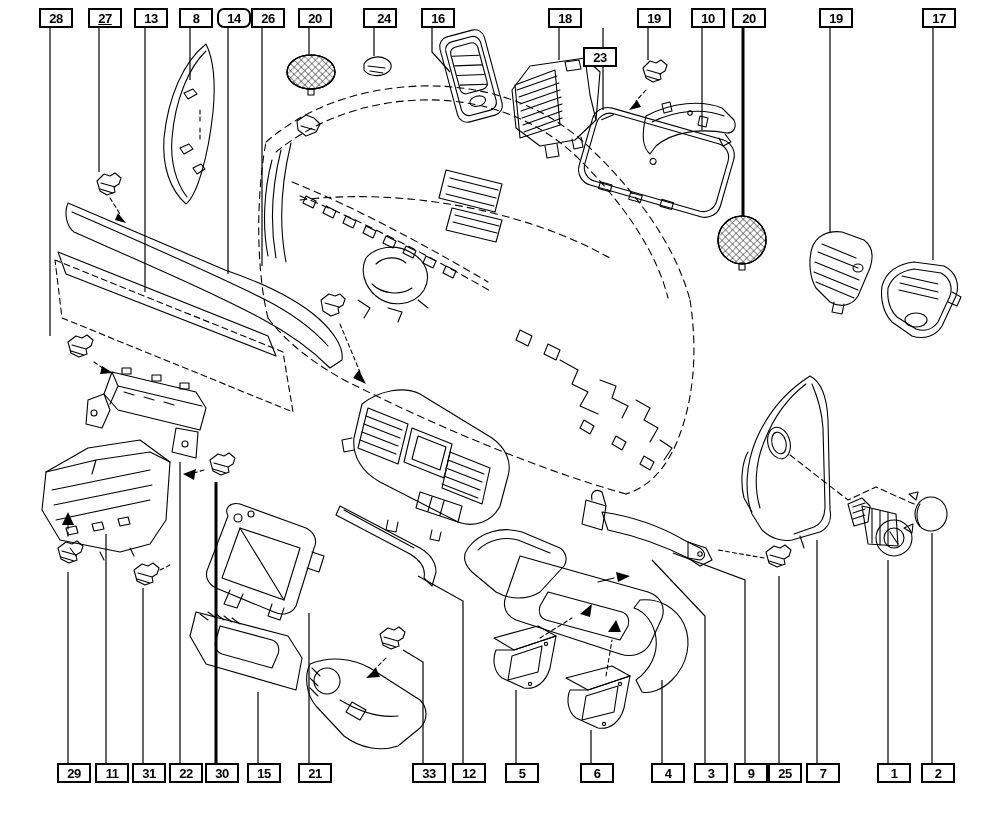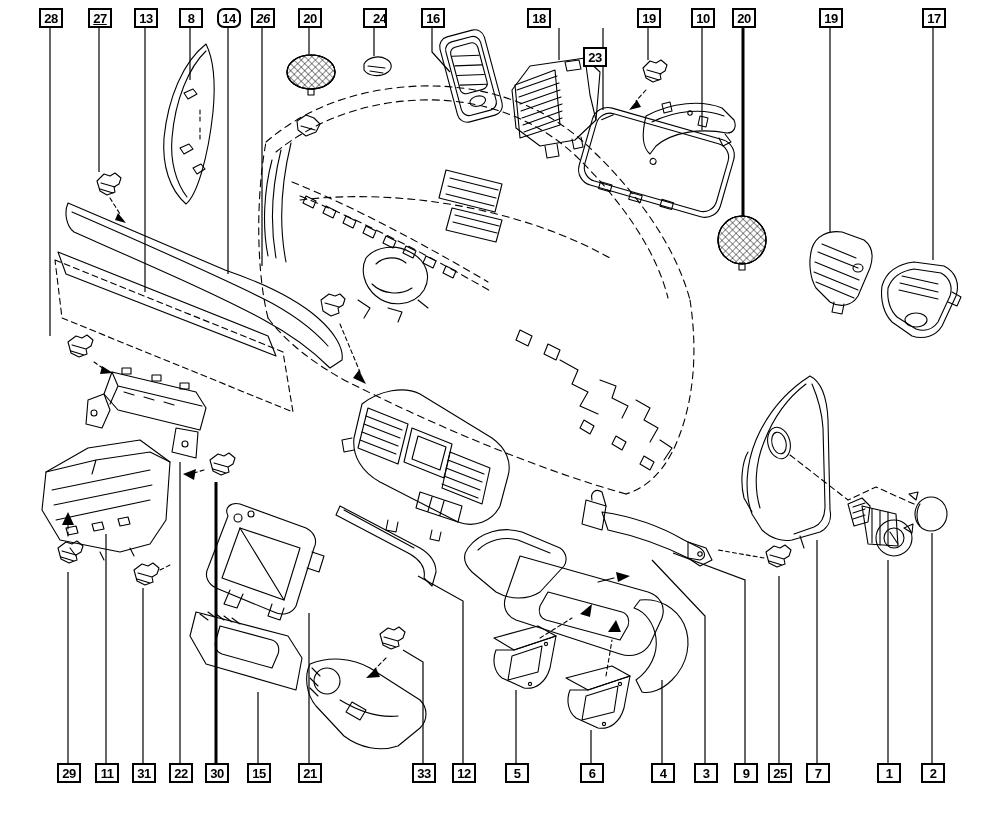--- a/index.html
+++ b/index.html
@@ -3,21 +3,21 @@
 <meta charset="utf-8">
 <style>
   html,body{margin:0;padding:0;background:#888;}
   #figure{
     position:relative;width:1000px;height:820px;margin:0 auto;
     background:#ffffff;overflow:hidden;
     font-family:"Liberation Sans",sans-serif;
   }
   #art, #leader-lines{position:absolute;left:0;top:0;}
   .callout{
-    position:absolute;width:24px;height:20px;box-sizing:border-box;
+    position:absolute;width:34px;height:20px;box-sizing:border-box;
     border:2px solid #000;background:#fff;color:#000;
     font:bold 13px/17px "Liberation Sans",sans-serif;
     text-align:center;letter-spacing:-0.5px;cursor:pointer;z-index:3;
   }
   svg *{vector-effect:non-scaling-stroke;}
 </style>
 </head>
 <body>
 
 <div id="figure" style="background: rgb(255, 255, 255);">
@@ -362,25 +362,25 @@
       <polyline points="817,763 817,540" fill="none" stroke="#000000" stroke-width="1.2"></polyline>
       <polyline points="888,763 888,560" fill="none" stroke="#000000" stroke-width="1.2"></polyline>
       <polyline points="932,763 932,533" fill="none" stroke="#000000" stroke-width="1.2"></polyline>
     </svg>
 
 <div class="callout" style="left: 39px; top: 8px;">28</div>
     <div class="callout" style="left: 88px; top: 8px; text-decoration: underline;">27</div>
     <div class="callout" style="left: 134px; top: 8px;">13</div>
     <div class="callout" style="left: 179px; top: 8px;">8</div>
     <div class="callout" style="left: 217px; top: 8px; border-radius: 7px;">14</div>
-    <div class="callout" style="left: 251px; top: 8px; font-style: italic;">26</div>
+    <div class="callout" style="left: 251px; top: 8px;">26</div>
     <div class="callout" style="left: 298px; top: 8px;">20</div>
     <div class="callout" style="left: 363px; top: 8px; padding-left: 8px;">24</div>
     <div class="callout" style="left: 421px; top: 8px;">16</div>
-    <div class="callout" style="left: 527px; top: 8px;">18</div>
+    <div class="callout" style="left: 548px; top: 8px;">18</div>
     <div class="callout" style="left: 583px; top: 8px; margin-top: 39px;">23</div>
     <div class="callout" style="left: 637px; top: 8px;">19</div>
     <div class="callout" style="left: 691px; top: 8px;">10</div>
     <div class="callout" style="left: 732px; top: 8px;">20</div>
     <div class="callout" style="left: 819px; top: 8px;">19</div>
     <div class="callout" style="left: 922px; top: 8px;">17</div>
     <div class="callout" style="left: 57px; top: 763px;">29</div>
     <div class="callout" style="left: 95px; top: 763px;">11</div>
     <div class="callout" style="left: 132px; top: 763px;">31</div>
     <div class="callout" style="left: 169px; top: 763px;">22</div>

